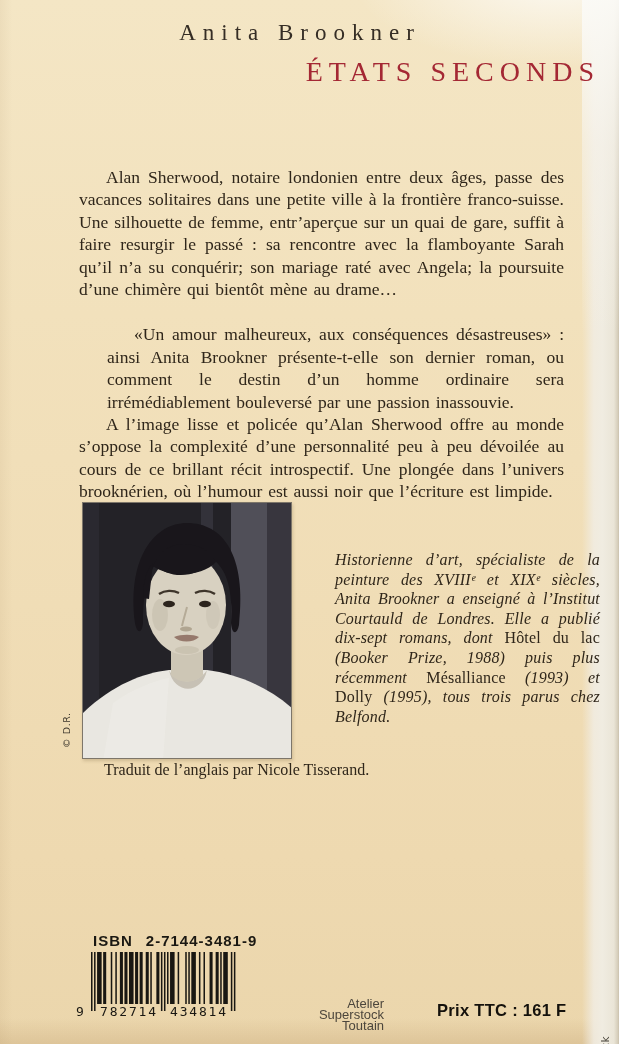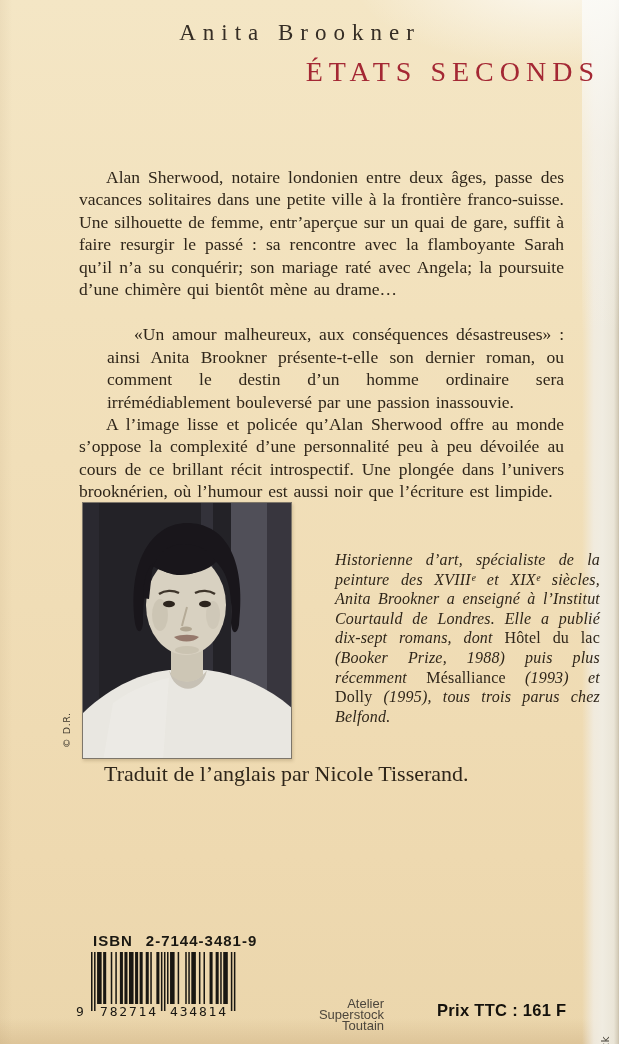--- a/index.html
+++ b/index.html
@@ -49,21 +49,21 @@
     font-family:"DejaVu Sans",sans-serif;font-size:9.5px;
     letter-spacing:.6px;color:#3c362d;white-space:nowrap;
   }
   .bio{
     position:absolute;left:299px;top:550px;width:265px;
     font-style:italic;font-size:16px;line-height:19.6px;
     text-align:justify;color:#2f261a;letter-spacing:.2px;word-spacing:1px;margin-left:36px;
   }
   .bio .rm{font-style:normal;}
   .translator{
-    position:absolute;left:104px;top:761px;font-size:22px;color:#2f261a;
+    position:absolute;left:104px;top:761px;font-size:16px;color:#2f261a;
   }
   .isbn{
     position:absolute;left:93px;top:932px;
     font-family:"Liberation Sans",sans-serif;font-size:15px;font-weight:700;
     letter-spacing:1px;color:#1a1812;
   }
   .isbn .isbn-label{margin-right:13px;}
   .barcode{position:absolute;left:74px;top:952px;}
   .barcode text{
     font-family:"DejaVu Sans Mono",monospace;font-size:13px;fill:#191712;

